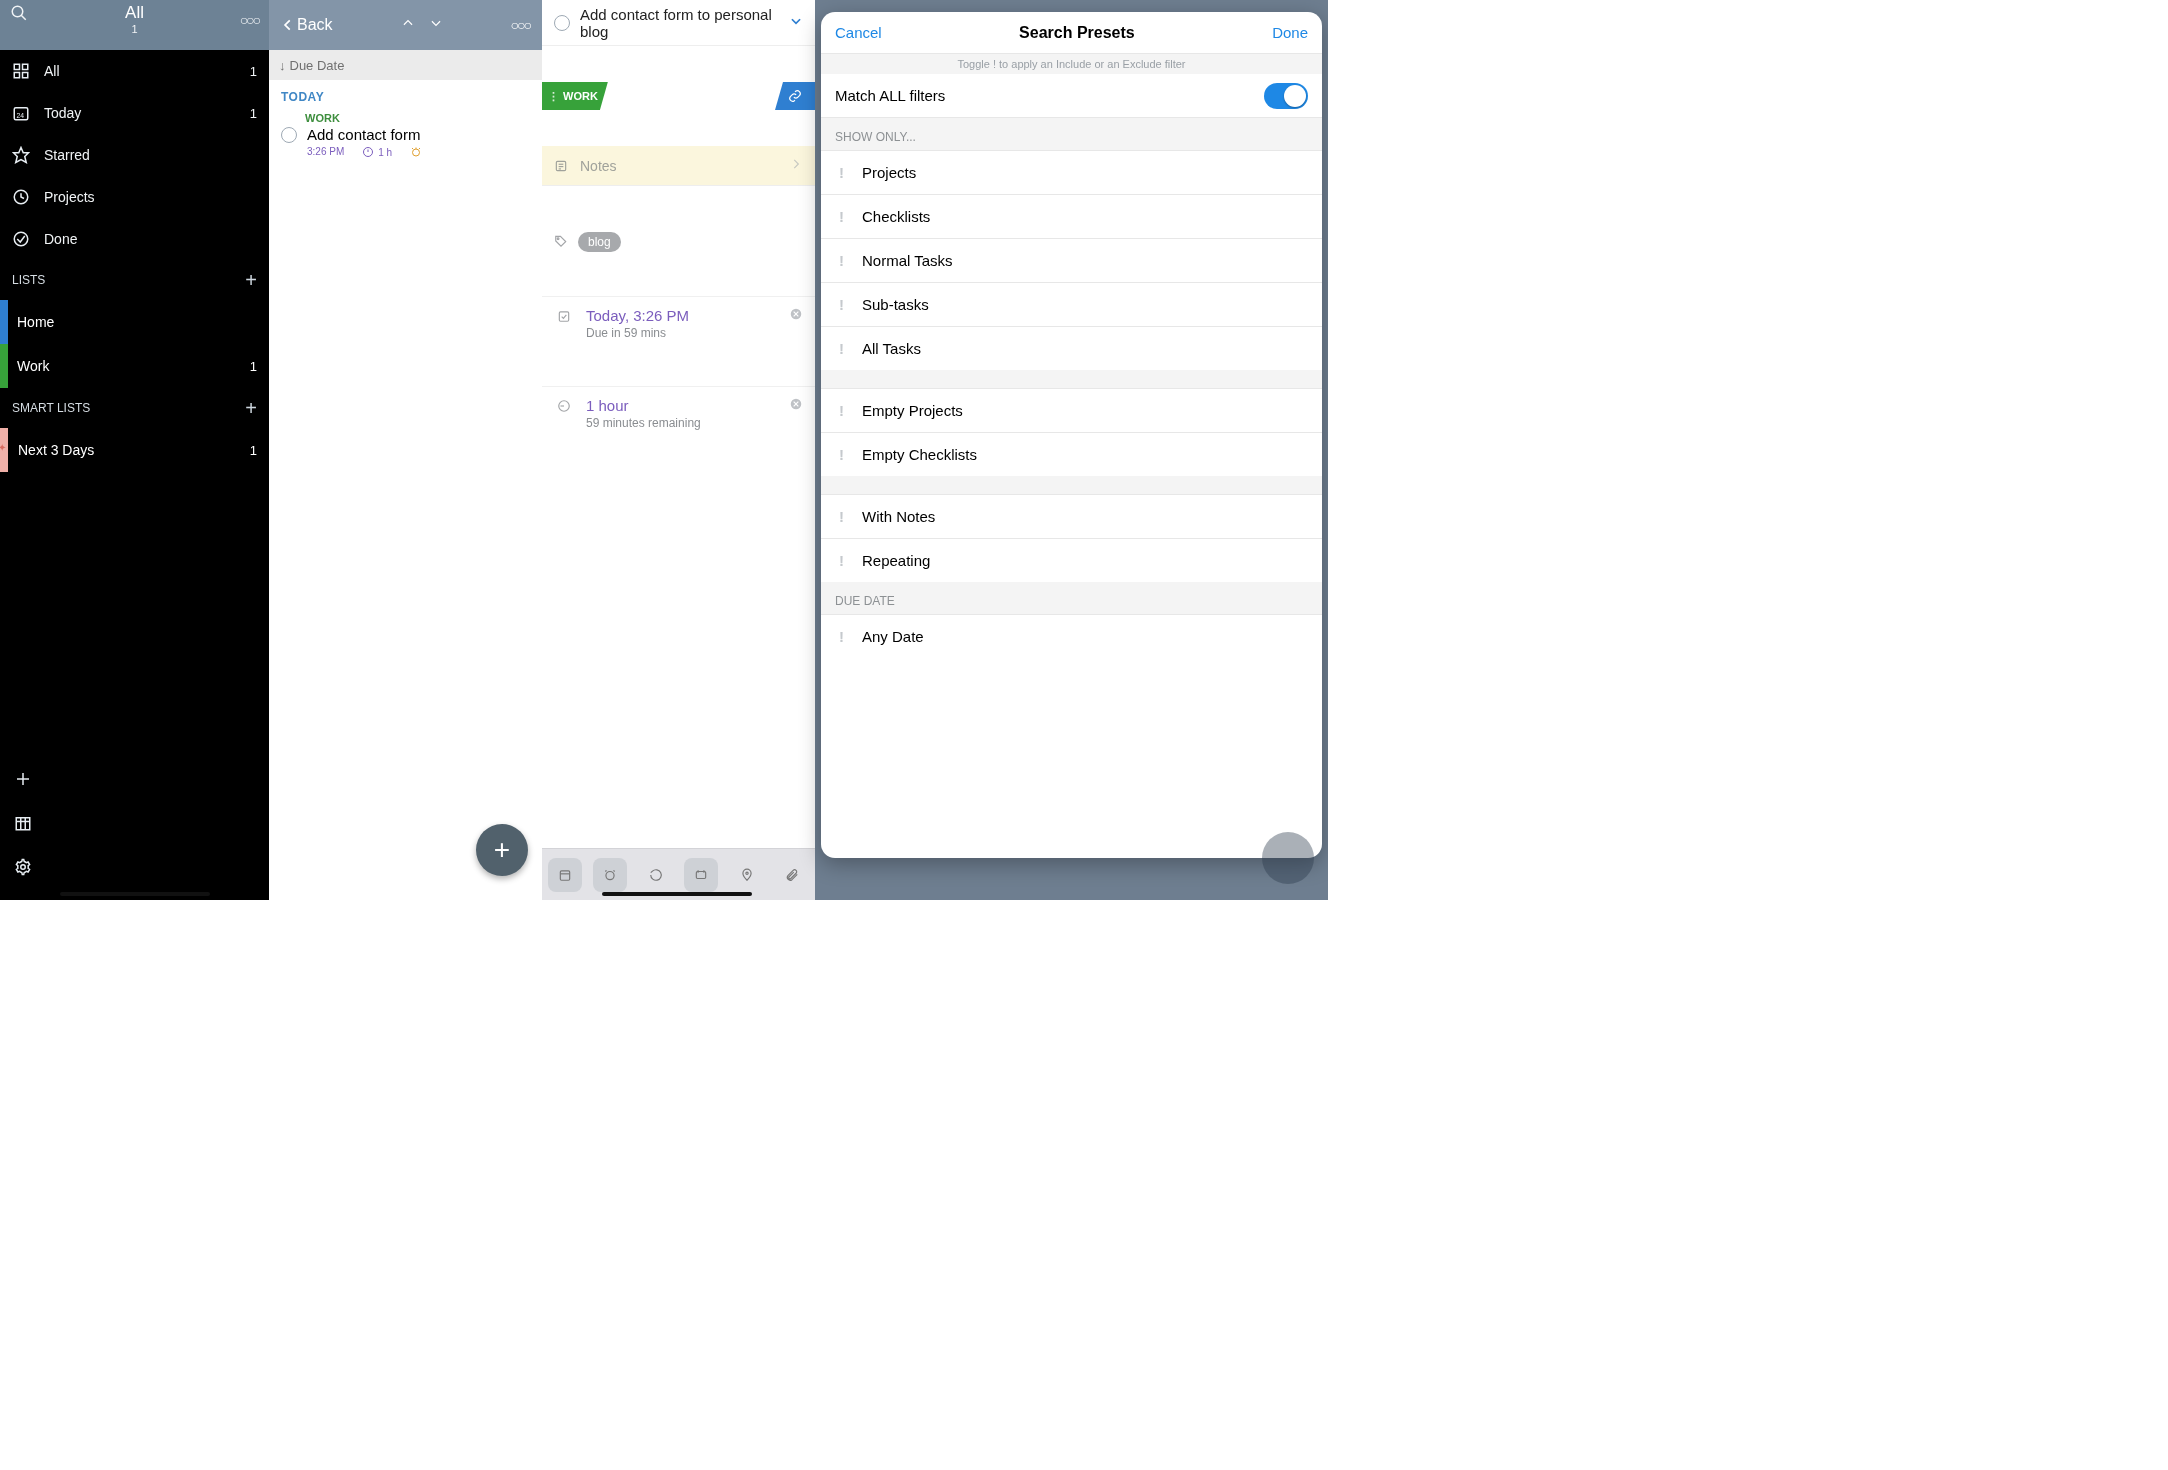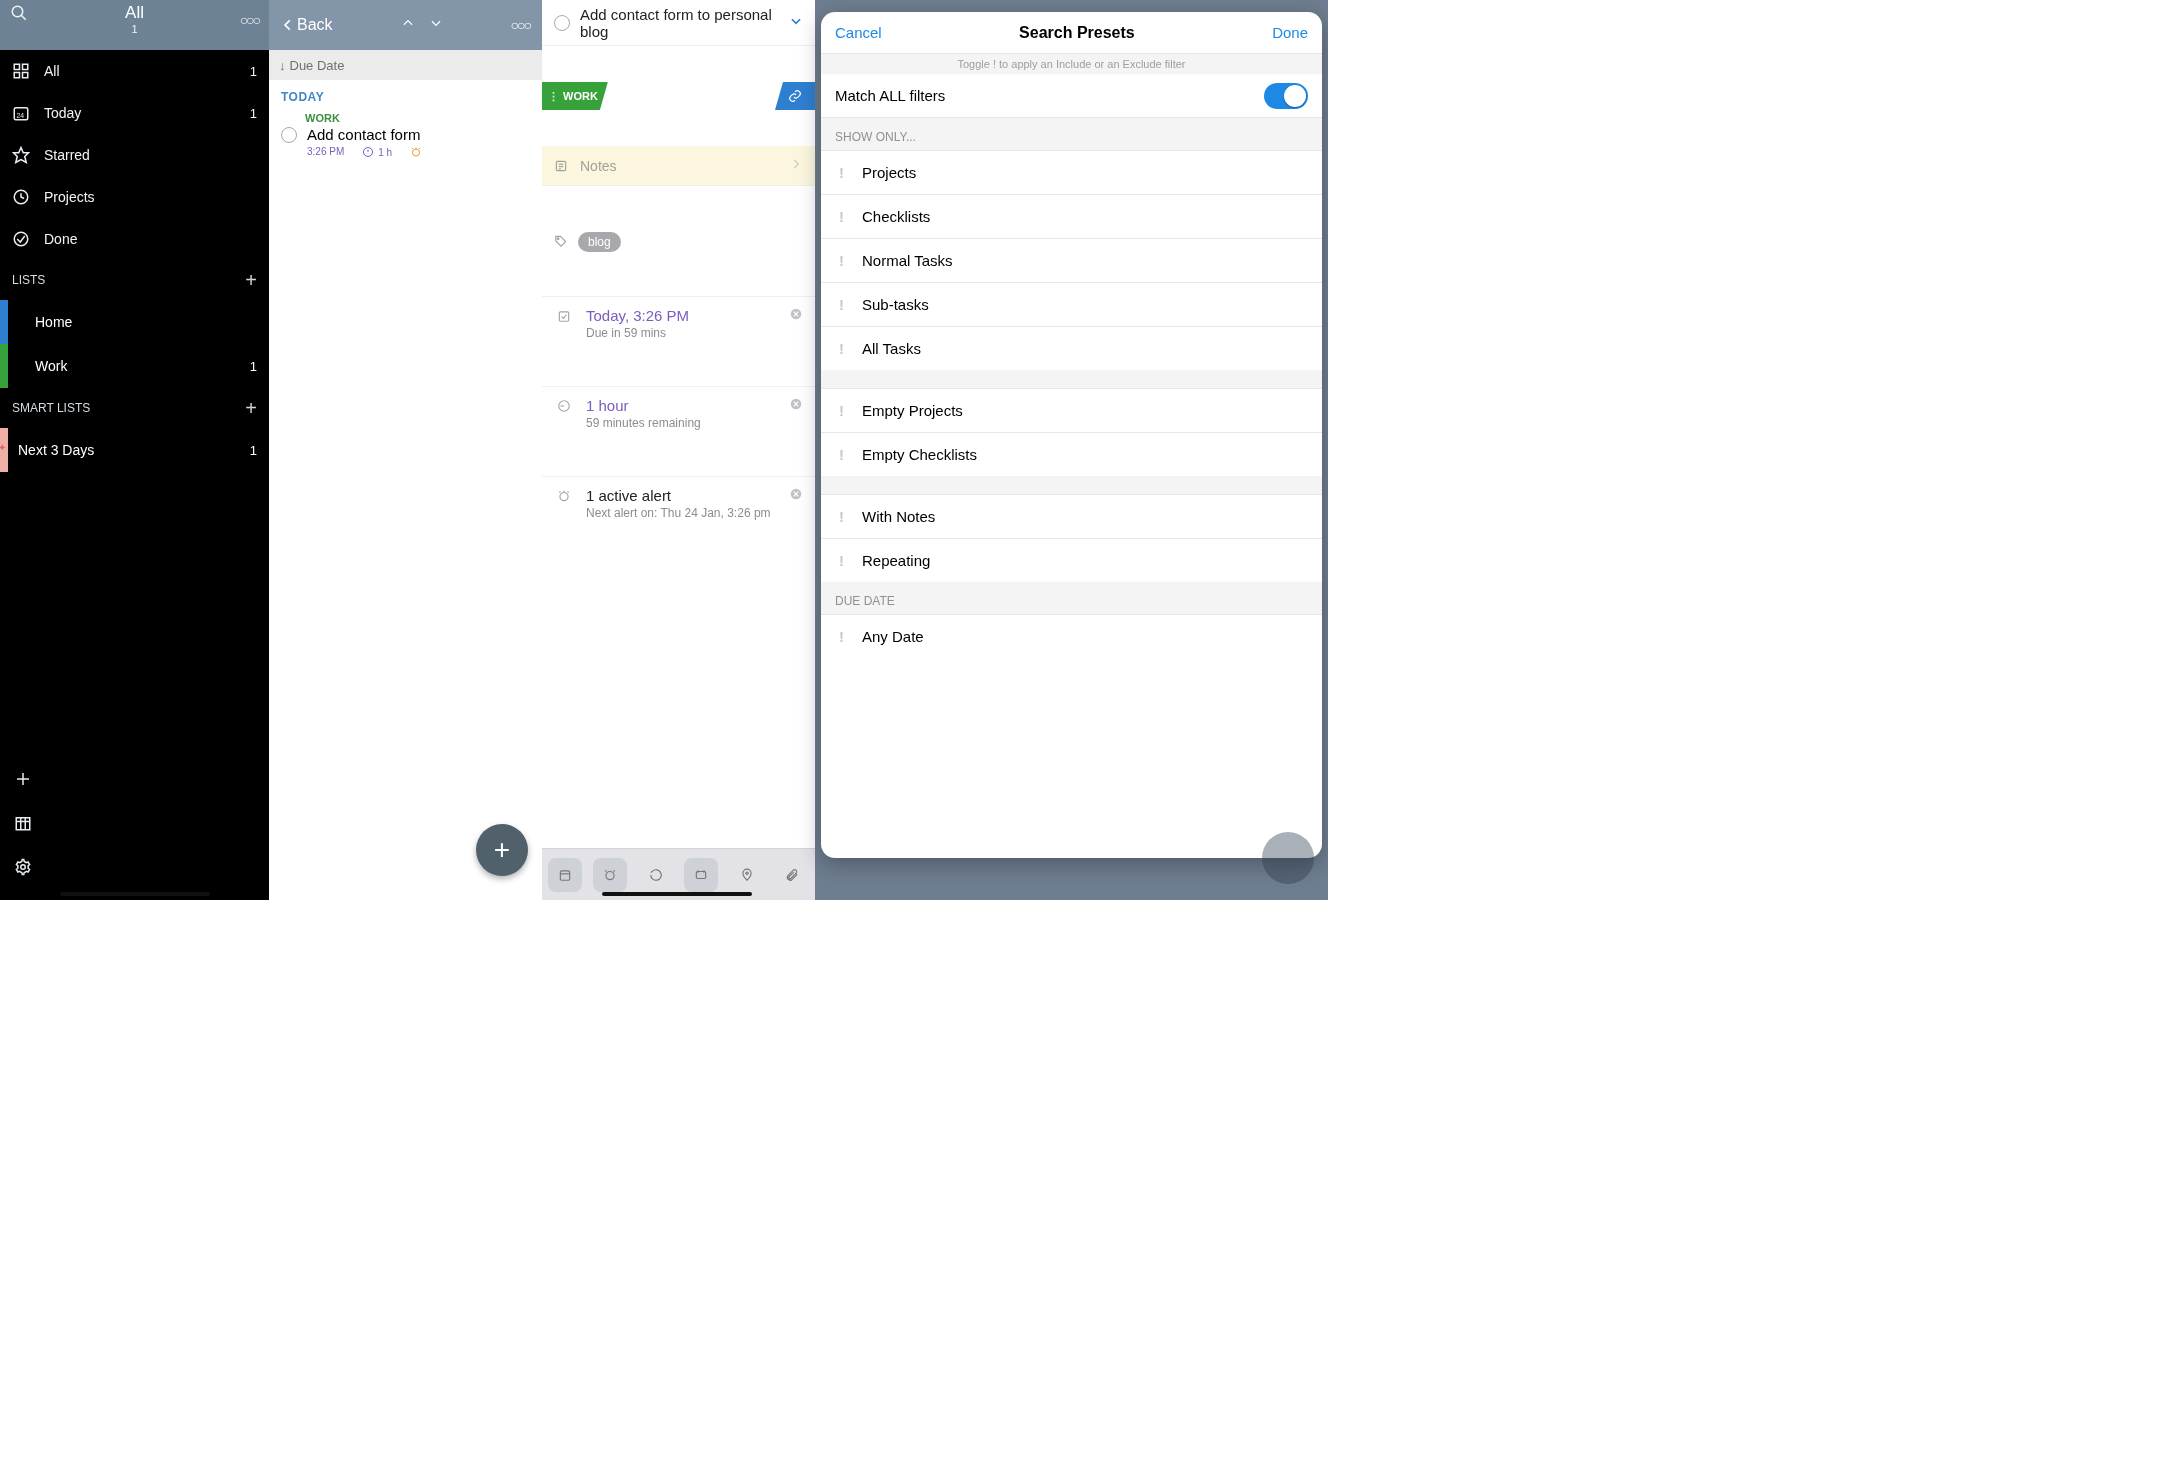--- a/index.html
+++ b/index.html
@@ -15,21 +15,21 @@
   .p1-sub { font-size: 11px; opacity: .9; }
   .p1-more { position: absolute; right: 10px; top: 12px; color: #f0f3f6; letter-spacing: -2px; font-size: 14px; }
 
   .smart-row { display: flex; align-items: center; height: 42px; padding: 0 12px; gap: 14px; color: #f0f3f5; font-size: 14px; }
   .smart-row .cnt { margin-left: auto; font-size: 13px; }
   .sect-row { display: flex; align-items: center; height: 40px; padding: 0 12px; font-size: 12px; color: #d6dde3; }
   .sect-row .plus { margin-left: auto; font-size: 20px; color: #cdd6de; }
 
   .list-row { display: flex; align-items: center; height: 44px; font-size: 14px; color: #fff; position: relative; padding-right: 12px; }
   .list-swatch { width: 8px; height: 44px; }
-  .list-row .lbl { margin-left: 27px; }
+  .list-row .lbl { margin-left: 9px; }
   .list-row .cnt { margin-left: auto; font-size: 13px; }
 
   .sl-row { display: flex; align-items: center; height: 44px; font-size: 14px; color: #fff; position: relative; padding-right: 12px; }
   .sl-swatch { width: 8px; height: 44px; background:#f0b0a8; position:relative; }
   .sl-swatch::after{ content:"✦"; position:absolute; left:-2px; top:14px; font-size:10px; color:#d86b5f;}
   .sl-row .lbl { margin-left: 10px; }
   .sl-row .cnt { margin-left: auto; font-size: 13px; }
 
   .p1-footer { margin-top: auto; padding: 18px 14px 20px 14px; display: flex; flex-direction: column; gap: 22px; }
   .p1-footer svg { stroke:#e7edf2; }
@@ -331,39 +331,20 @@
       <div class="detail-primary">1 hour</div>
       <div class="detail-secondary">59 minutes remaining</div>
     </div>
     <span class="detail-clear"><svg class="ico-sm" viewBox="0 0 24 24" fill="currentColor">
           <circle cx="12" cy="12" r="9"></circle>
           <line x1="8" y1="8" x2="16" y2="16" stroke="#fff" stroke-width="2"></line>
           <line x1="16" y1="8" x2="8" y2="16" stroke="#fff" stroke-width="2"></line>
         </svg></span>
   </div>
 
-  <div class="detail-item dark">
-    <span class="detail-icon">
-        <svg class="ico-sm" viewBox="0 0 24 24" fill="none" stroke="#a3a5a8" stroke-width="2">
-          <circle cx="12" cy="13" r="7"></circle>
-          <line x1="12" y1="3" x2="12" y2="6"></line>
-          <line x1="6" y1="4" x2="4" y2="6"></line>
-          <line x1="18" y1="4" x2="20" y2="6"></line>
-        </svg>
-      </span>
-    <div class="detail-body">
-      <div class="detail-primary">1 active alert</div>
-      <div class="detail-secondary">Next alert on: Thu 24 Jan, 3:26 pm</div>
-    </div>
-    <span class="detail-clear"><svg class="ico-sm" viewBox="0 0 24 24" fill="currentColor">
-          <circle cx="12" cy="12" r="9"></circle>
-          <line x1="8" y1="8" x2="16" y2="16" stroke="#fff" stroke-width="2"></line>
-          <line x1="16" y1="8" x2="8" y2="16" stroke="#fff" stroke-width="2"></line>
-        </svg></span>
-  </div>
 
   <div class="p3-toolbar">
     <span class="tb-btn seg">
         <svg class="ico-sm" viewBox="0 0 24 24" fill="none" stroke-width="2">
           <rect x="4" y="5" width="16" height="16" rx="2"></rect>
           <line x1="4" y1="10" x2="20" y2="10"></line>
         </svg>
       </span>
     <span class="tb-btn seg">
         <svg class="ico-sm" viewBox="0 0 24 24" fill="none" stroke-width="2">

